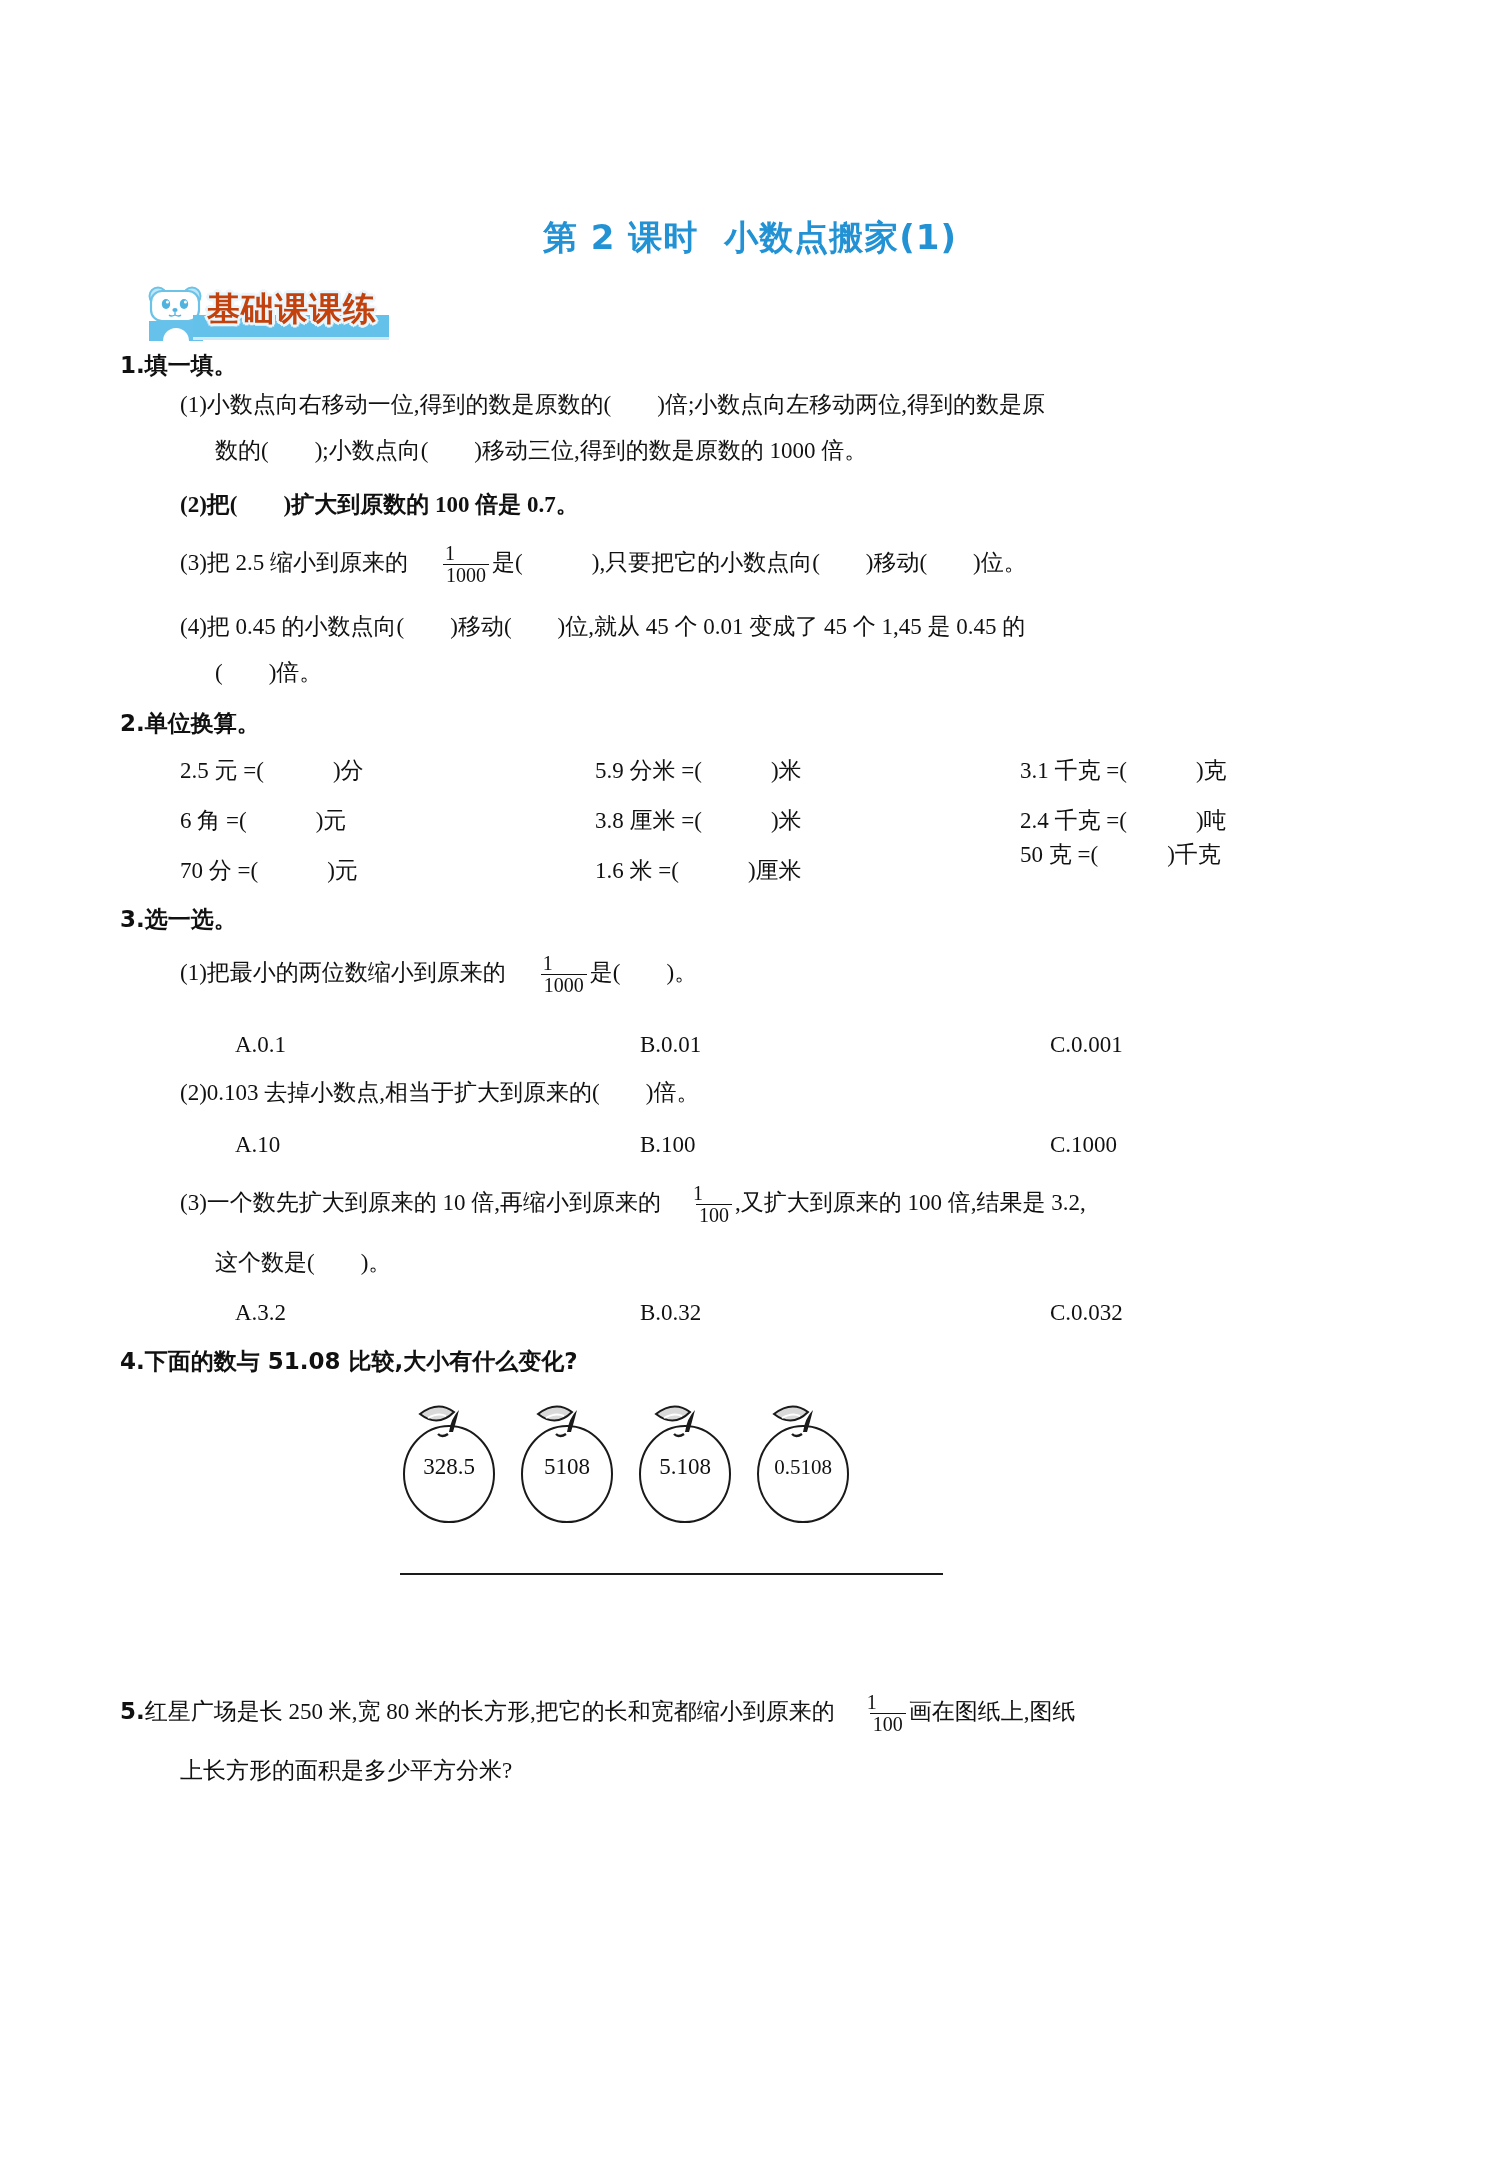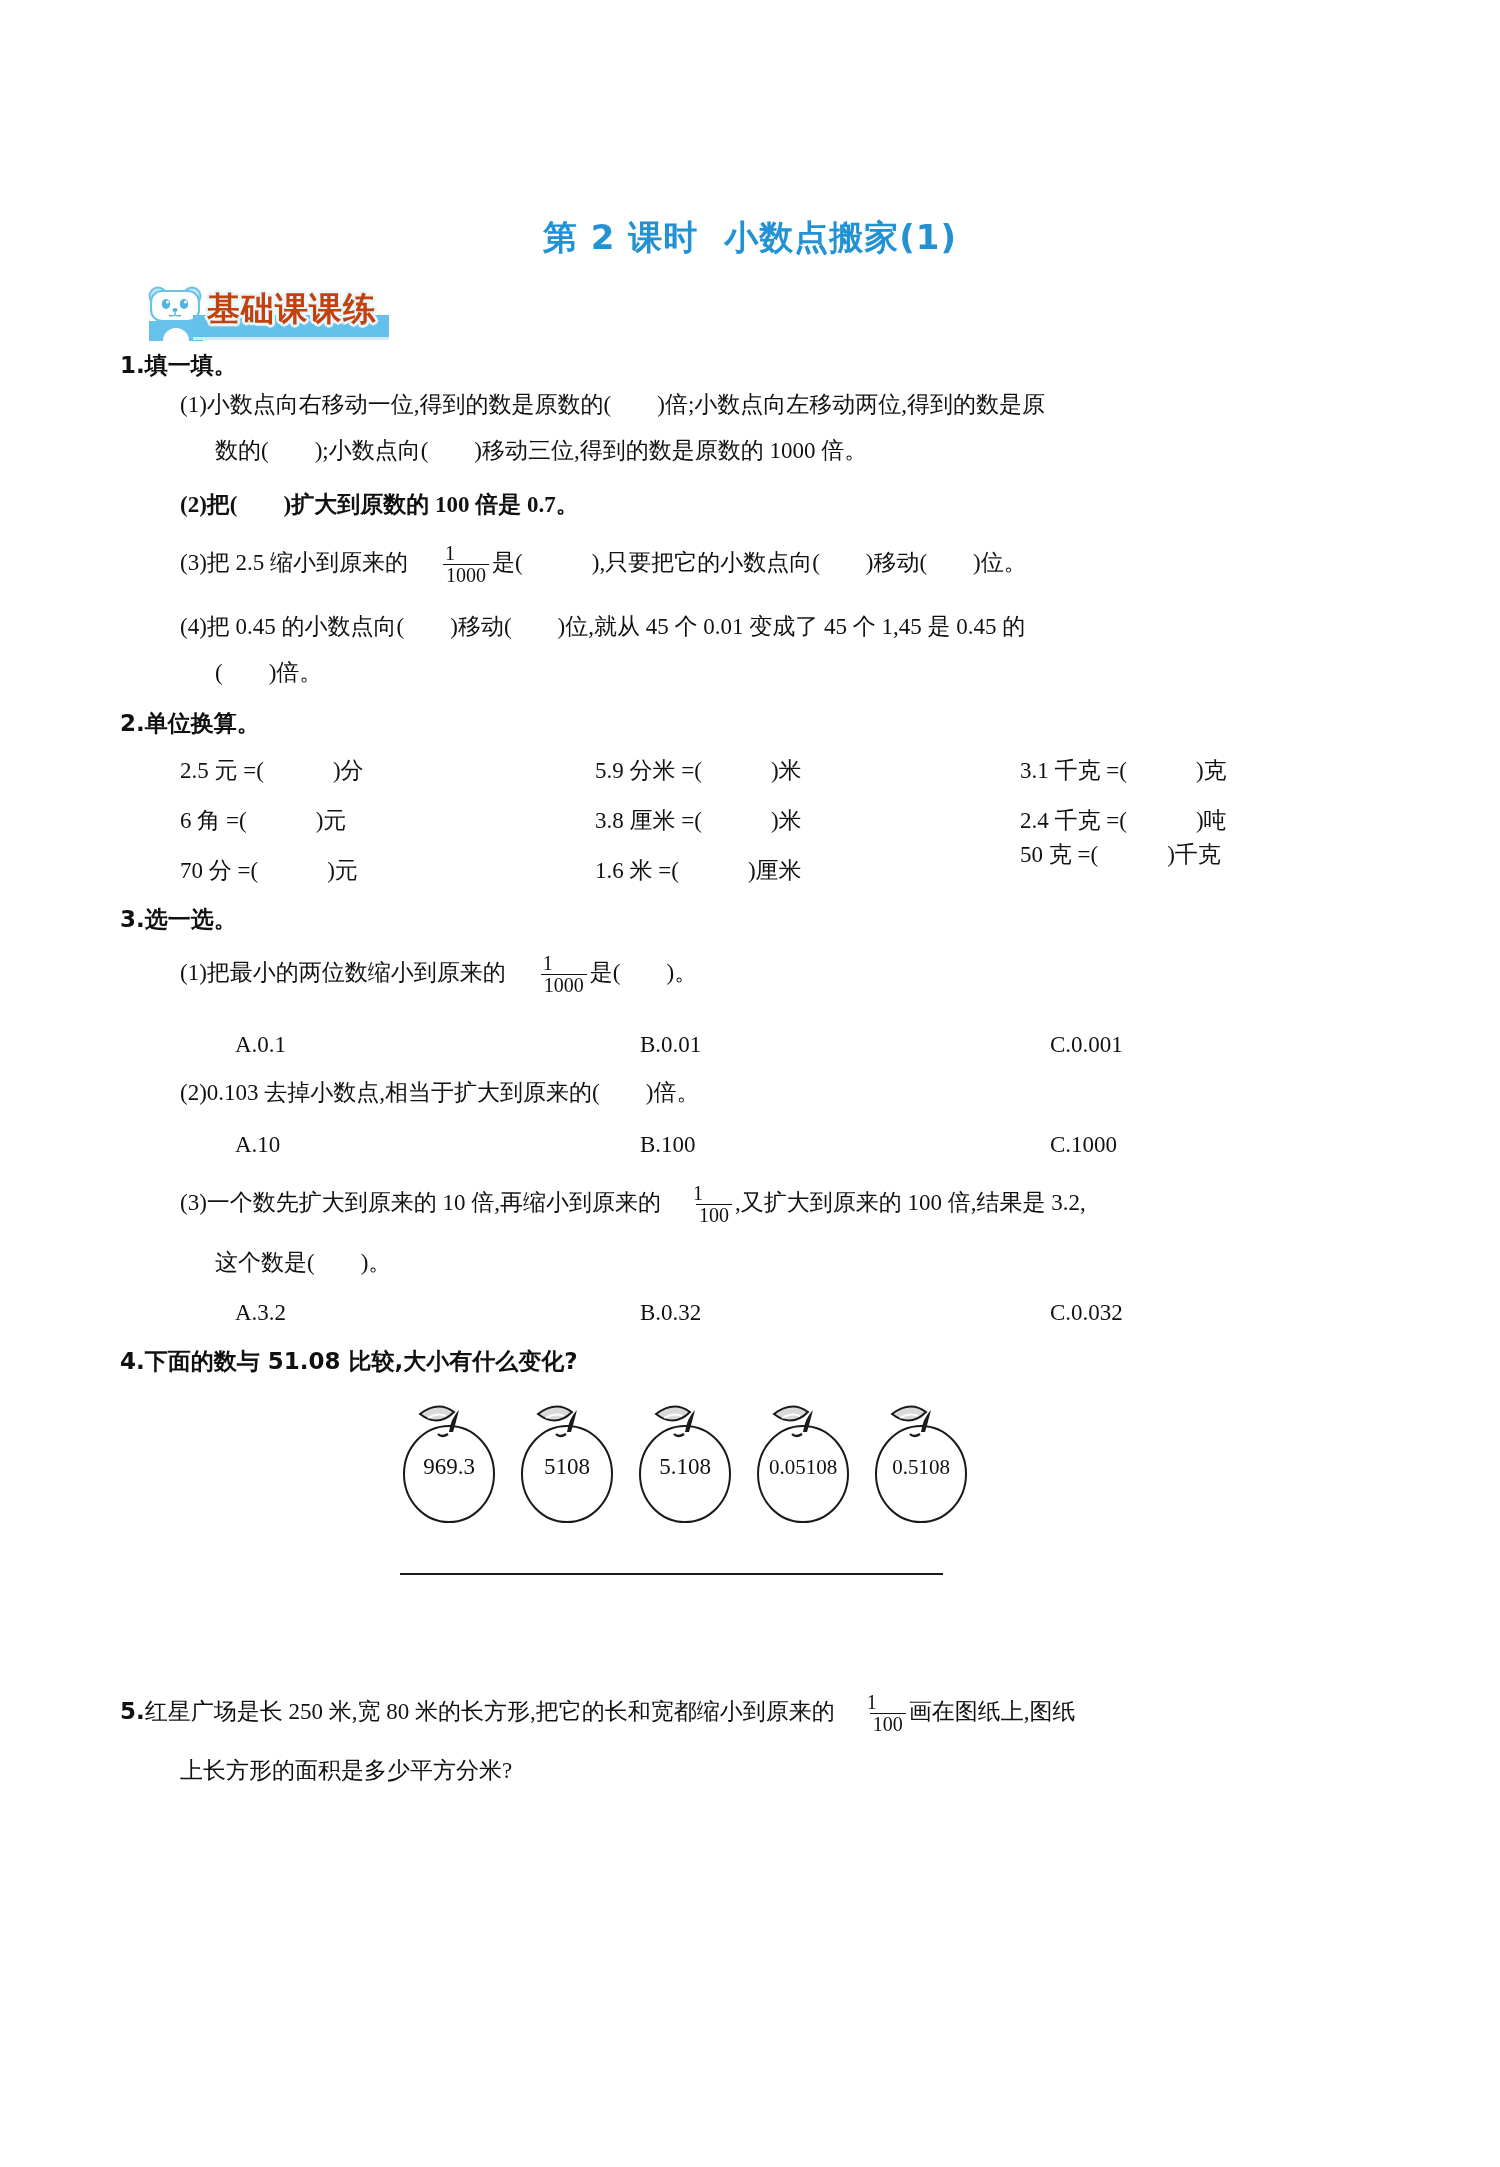--- a/index.html
+++ b/index.html
@@ -227,51 +227,41 @@
 
   <div class="apple-row" style="left:390px; top:1388px;">
     <div class="apple">
       <svg width="118" height="140" viewBox="0 0 118 140">
         <ellipse cx="59" cy="86" rx="45" ry="48" fill="#ffffff" stroke="#1a1a1a" stroke-width="2"></ellipse>
         <path d="M59 44 q2 -14 10 -22 q-3 12 -6 22 z" fill="#1a1a1a"></path>
         <path d="M30 26 q18 -14 34 -2 q-16 16 -34 2 z" fill="#d9d9d9" stroke="#1a1a1a" stroke-width="2"></path>
         <path d="M38 30 q10 -6 18 -2" fill="none" stroke="#ffffff" stroke-width="2"></path>
         <path d="M58 46 q-6 4 -10 0" fill="none" stroke="#1a1a1a" stroke-width="2.4"></path>
       </svg>
-      <span class="apple-label">969.3</span>
+      <span class="apple-label">328.5</span>
     </div>
     <div class="apple">
       <svg width="118" height="140" viewBox="0 0 118 140">
         <ellipse cx="59" cy="86" rx="45" ry="48" fill="#ffffff" stroke="#1a1a1a" stroke-width="2"></ellipse>
         <path d="M59 44 q2 -14 10 -22 q-3 12 -6 22 z" fill="#1a1a1a"></path>
         <path d="M30 26 q18 -14 34 -2 q-16 16 -34 2 z" fill="#d9d9d9" stroke="#1a1a1a" stroke-width="2"></path>
         <path d="M38 30 q10 -6 18 -2" fill="none" stroke="#ffffff" stroke-width="2"></path>
         <path d="M58 46 q-6 4 -10 0" fill="none" stroke="#1a1a1a" stroke-width="2.4"></path>
       </svg>
       <span class="apple-label">5108</span>
     </div>
     <div class="apple">
       <svg width="118" height="140" viewBox="0 0 118 140">
         <ellipse cx="59" cy="86" rx="45" ry="48" fill="#ffffff" stroke="#1a1a1a" stroke-width="2"></ellipse>
         <path d="M59 44 q2 -14 10 -22 q-3 12 -6 22 z" fill="#1a1a1a"></path>
         <path d="M30 26 q18 -14 34 -2 q-16 16 -34 2 z" fill="#d9d9d9" stroke="#1a1a1a" stroke-width="2"></path>
         <path d="M38 30 q10 -6 18 -2" fill="none" stroke="#ffffff" stroke-width="2"></path>
         <path d="M58 46 q-6 4 -10 0" fill="none" stroke="#1a1a1a" stroke-width="2.4"></path>
       </svg>
       <span class="apple-label">5.108</span>
-    </div>
-    <div class="apple">
-      <svg width="118" height="140" viewBox="0 0 118 140">
-        <ellipse cx="59" cy="86" rx="45" ry="48" fill="#ffffff" stroke="#1a1a1a" stroke-width="2"></ellipse>
-        <path d="M59 44 q2 -14 10 -22 q-3 12 -6 22 z" fill="#1a1a1a"></path>
-        <path d="M30 26 q18 -14 34 -2 q-16 16 -34 2 z" fill="#d9d9d9" stroke="#1a1a1a" stroke-width="2"></path>
-        <path d="M38 30 q10 -6 18 -2" fill="none" stroke="#ffffff" stroke-width="2"></path>
-        <path d="M58 46 q-6 4 -10 0" fill="none" stroke="#1a1a1a" stroke-width="2.4"></path>
-      </svg>
-      <span class="apple-label" style="font-size:21px;">0.05108</span>
     </div>
     <div class="apple">
       <svg width="118" height="140" viewBox="0 0 118 140">
         <ellipse cx="59" cy="86" rx="45" ry="48" fill="#ffffff" stroke="#1a1a1a" stroke-width="2"></ellipse>
         <path d="M59 44 q2 -14 10 -22 q-3 12 -6 22 z" fill="#1a1a1a"></path>
         <path d="M30 26 q18 -14 34 -2 q-16 16 -34 2 z" fill="#d9d9d9" stroke="#1a1a1a" stroke-width="2"></path>
         <path d="M38 30 q10 -6 18 -2" fill="none" stroke="#ffffff" stroke-width="2"></path>
         <path d="M58 46 q-6 4 -10 0" fill="none" stroke="#1a1a1a" stroke-width="2.4"></path>
       </svg>
       <span class="apple-label" style="font-size:21px;">0.5108</span>

